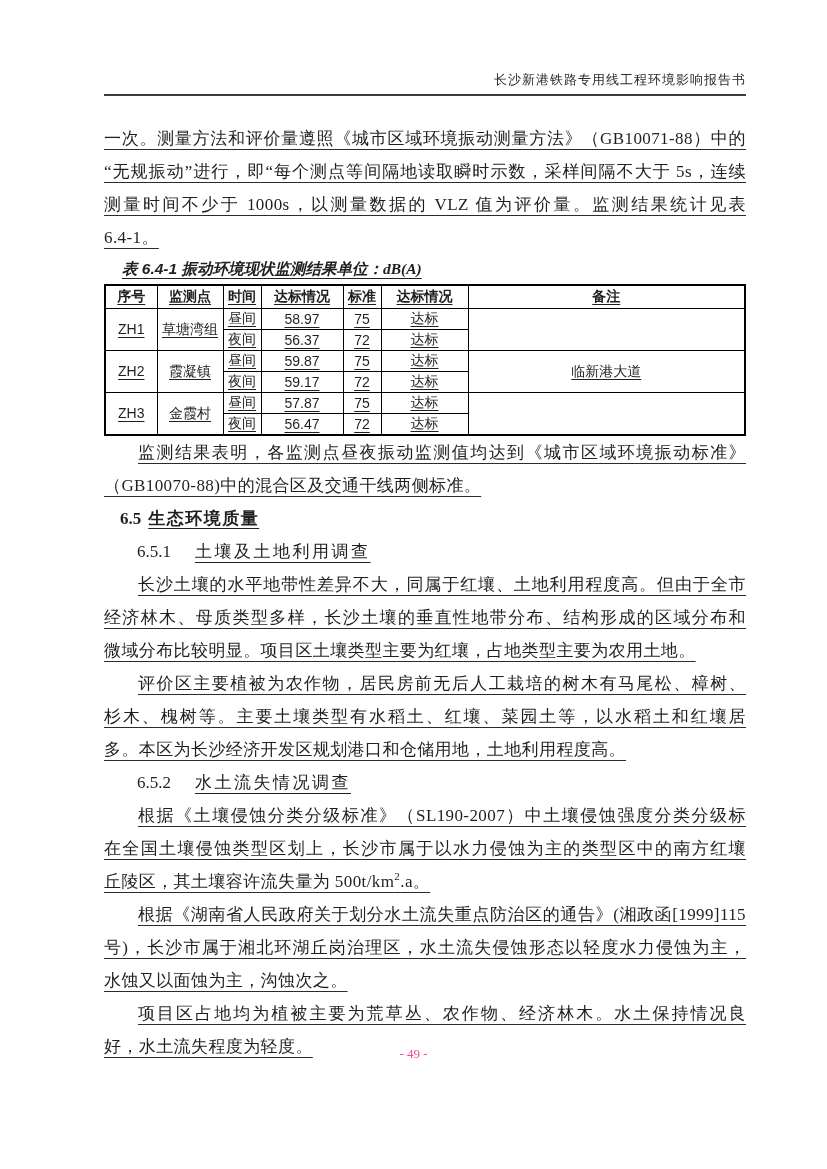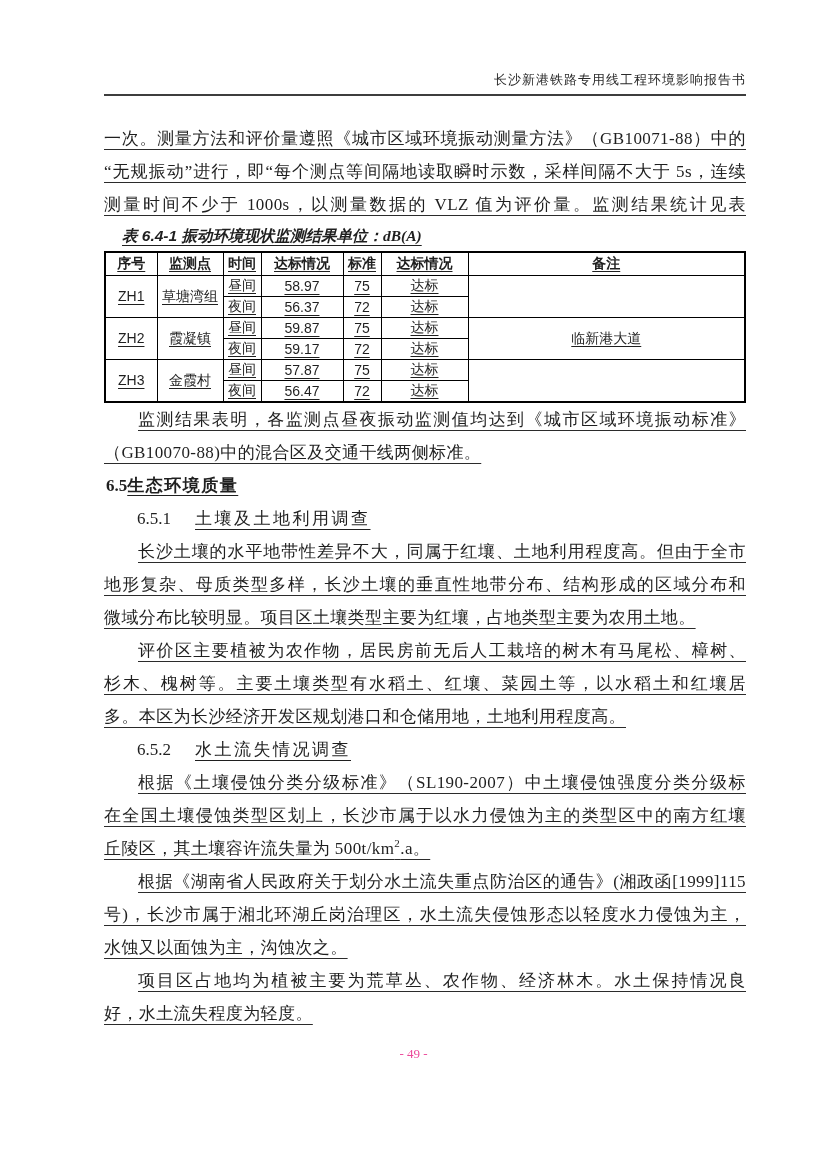--- a/index.html
+++ b/index.html
@@ -25,22 +25,22 @@
   .caption .cu{font-weight:bold;text-decoration:underline;text-decoration-thickness:1px;text-underline-offset:4px;}
   
   table.mon{border-collapse:collapse;width:100%;table-layout:fixed;border:2px solid #000;}
   table.mon th,table.mon td{border:1px solid #000;text-align:center;vertical-align:middle;padding:0;overflow:hidden;}
   table.mon thead th{height:22px;font-size:14px;font-family:"Liberation Sans","DejaVu Sans",sans-serif;font-weight:bold;}
   table.mon tbody td{height:20px;font-size:14px;}
   .sans{font-family:"Liberation Sans","DejaVu Sans",sans-serif;}
   .tu{text-decoration:underline;text-decoration-thickness:1px;text-underline-offset:3px;}
   
   .h-main{height:33px;line-height:33px;font-size:17px;font-weight:bold;}
-  .h-main .num{margin-left:2px;}
-  .h-main .ttl{font-family:"Liberation Sans","DejaVu Sans",sans-serif;letter-spacing:1.5px;
+  .h-main .num{margin-left:16px;}
+  .h-main .ttl{margin-left:7px;font-family:"Liberation Sans","DejaVu Sans",sans-serif;letter-spacing:1.5px;
                text-decoration:underline;text-decoration-thickness:1px;text-underline-offset:4px;}
   .h-sub{height:33px;line-height:33px;font-size:17px;padding-left:33px;}
   .h-sub .ttl{margin-left:24px;letter-spacing:2.5px;
               text-decoration:underline;text-decoration-thickness:1px;text-underline-offset:5px;}
   
   .footer{position:absolute;left:0;right:0;top:1046px;text-align:center;font-size:13px;color:#ec4899;}
 </style>
 </head>
 <body>
 
@@ -50,20 +50,21 @@
     <div class="hdr">
       <span>长沙新港铁路专用线工程环境影响报告书</span>
     </div>
 
     <div class="body">
 
       <div>
         <div class="line jl"><span>一次。测量方法和评价量遵照《城市区域环境振动测量方法》（GB10071-88）中的</span></div>
         <div class="line jl"><span>“无规振动”进行，即“每个测点等间隔地读取瞬时示数，采样间隔不大于 5s，连续</span></div>
         <div class="line jl"><span>测量时间不少于 1000s，以测量数据的 VLZ 值为评价量。监测结果统计见表</span></div>
+        <div class="line"><span>6.4-1。</span></div>
       </div>
 
       <div class="caption">
         <span class="cl">表 6.4-1 振动环境现状监测结果单位：</span><span class="cu">dB(A)</span>
       </div>
 
       <table class="mon">
         <colgroup>
           <col style="width:52px">
             <col style="width:66px">
@@ -141,21 +142,21 @@
       <div class="h-main">
         <span class="num">6.5</span><span class="ttl">生态环境质量</span>
       </div>
 
       <div class="h-sub">
         <span class="num">6.5.1</span><span class="ttl">土壤及土地利用调查</span>
       </div>
 
       <div>
         <div class="line jl ind"><span>长沙土壤的水平地带性差异不大，同属于红壤、土地利用程度高。但由于全市</span></div>
-        <div class="line jl"><span>地形复杂、母质类型多样，长沙土壤的垂直性地带分布、结构形成的区域分布和</span></div>
+        <div class="line jl"><span>经济林木、母质类型多样，长沙土壤的垂直性地带分布、结构形成的区域分布和</span></div>
         <div class="line"><span>微域分布比较明显。项目区土壤类型主要为红壤，占地类型主要为农用土地。</span></div>
       </div>
 
       <div>
         <div class="line jl ind"><span>评价区主要植被为农作物，居民房前无后人工栽培的树木有马尾松、樟树、</span></div>
         <div class="line jl"><span>杉木、槐树等。主要土壤类型有水稻土、红壤、菜园土等，以水稻土和红壤居</span></div>
         <div class="line"><span>多。本区为长沙经济开发区规划港口和仓储用地，土地利用程度高。</span></div>
       </div>
 
       <div class="h-sub">

